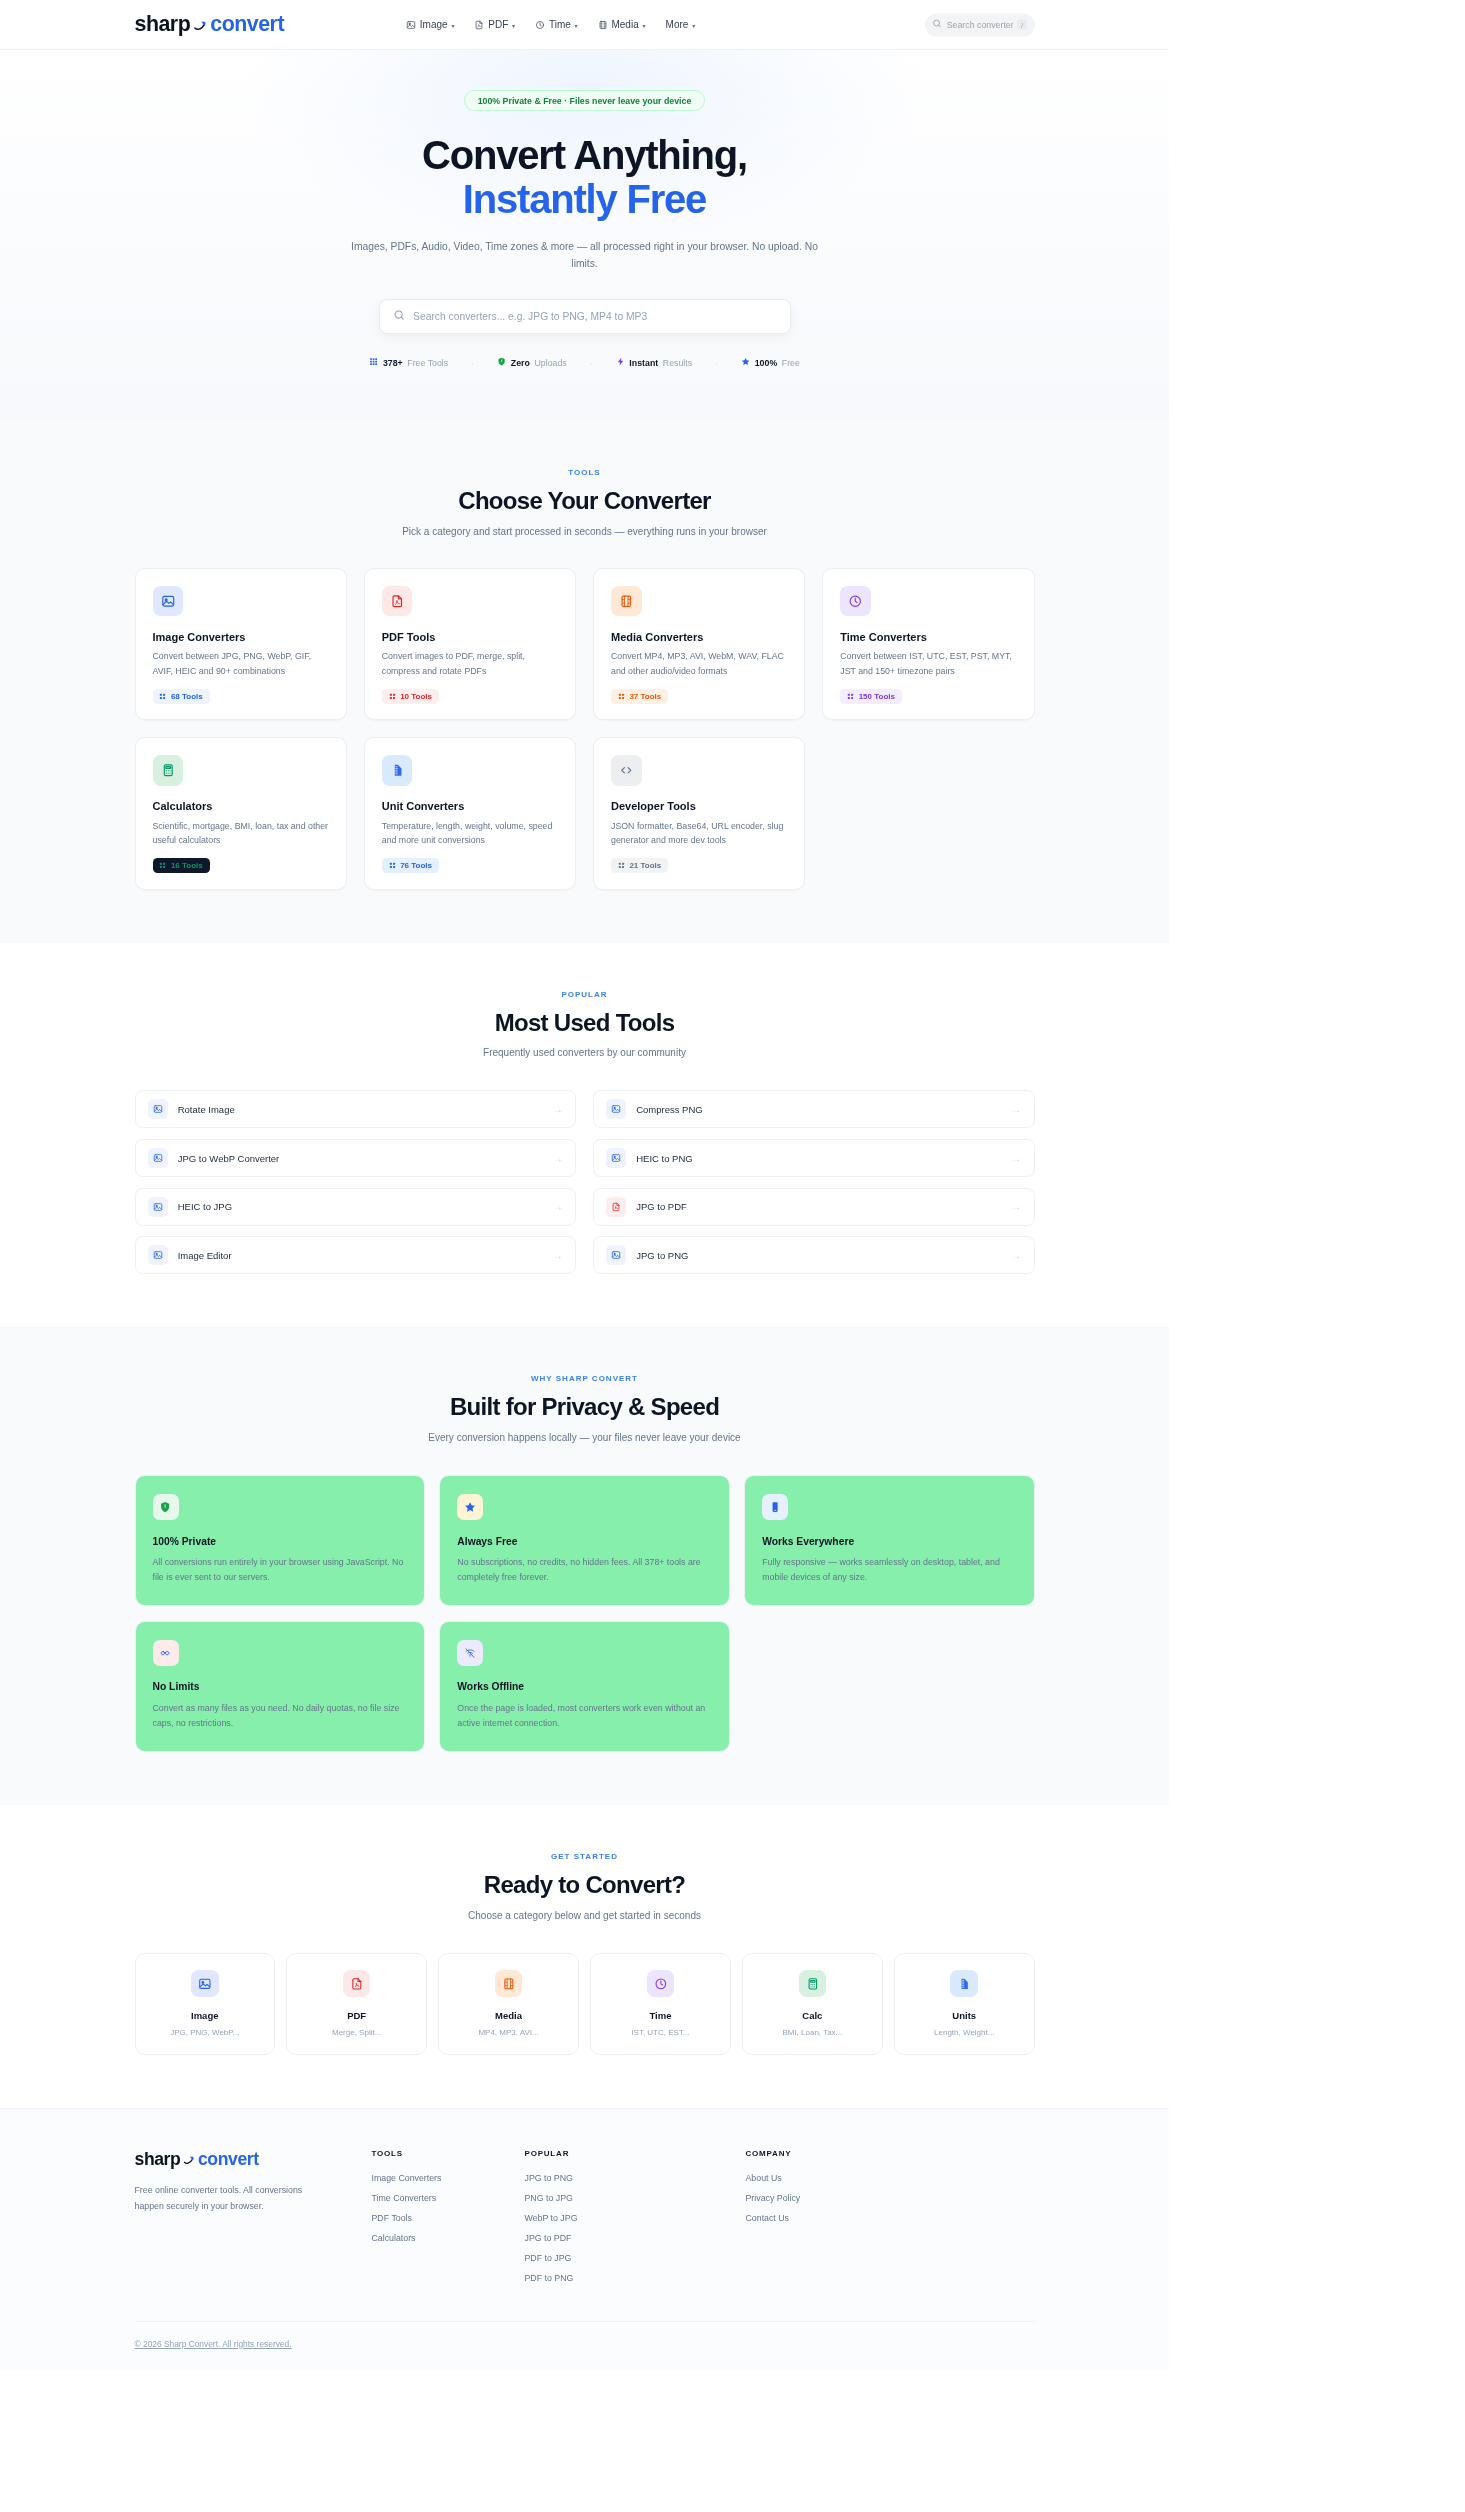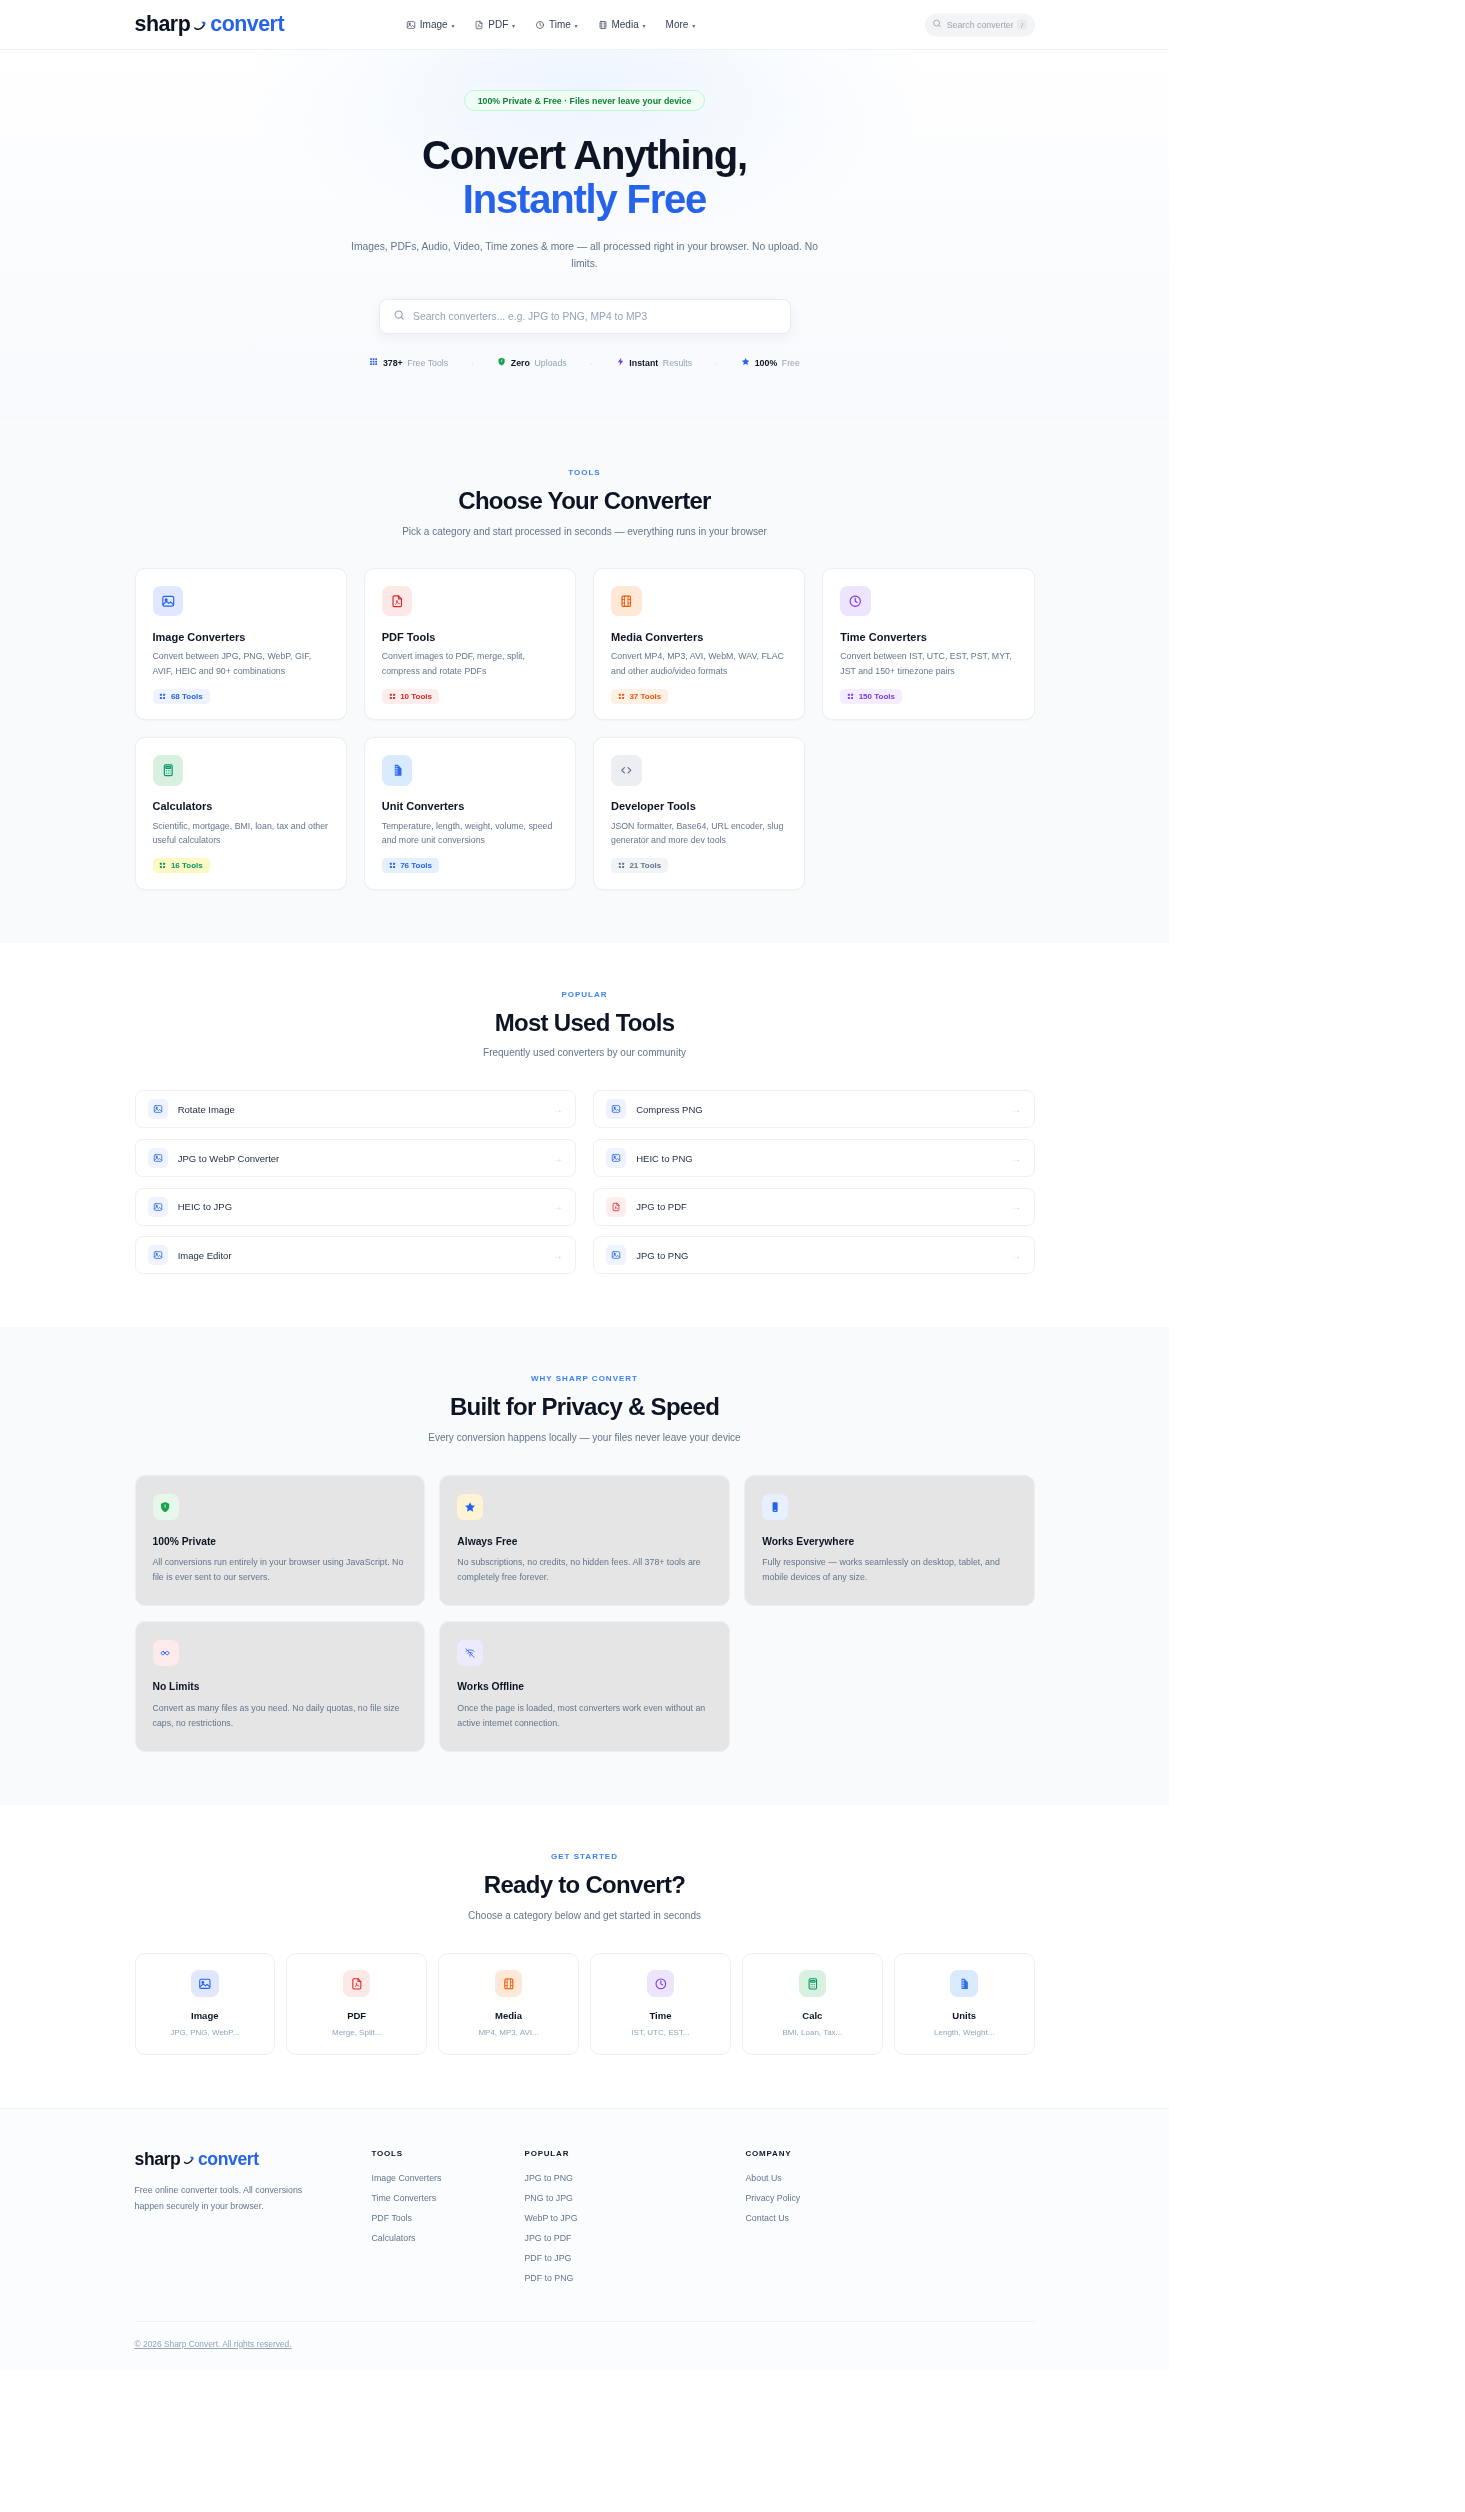--- a/index.html
+++ b/index.html
@@ -280,21 +280,21 @@
   .pop-arrow { color: #cbd5e1; font-size: 10px; }
 
   
   .feat-grid {
     margin-top: 32px;
     display: grid;
     grid-template-columns: repeat(3, 1fr);
     gap: 14.5px;
   }
   .feat-card {
-    background: #e5e5e5;
+    background: #86efac;
     border: 0.8px solid #eceff4;
     border-radius: 10px;
     padding: 18.3px 17px 20px;
   }
   .feat-icon {
     width: 26px; height: 26px;
     border-radius: 6.9px;
     display: flex; align-items: center; justify-content: center;
   }
   .feat-title {
@@ -590,21 +590,21 @@
               <svg viewBox="0 0 24 24" width="14.5" height="14.5" fill="none" stroke="#059669" stroke-width="1.9" stroke-linecap="round" stroke-linejoin="round">
                 <rect x="5.5" y="3" width="13" height="18" rx="2"></rect>
                 <rect x="8" y="6" width="8" height="3" rx="0.8"></rect>
                 <circle cx="9" cy="13" r="0.9" fill="#059669" stroke="none"></circle>
                 <circle cx="12" cy="13" r="0.9" fill="#059669" stroke="none"></circle>
                 <circle cx="15" cy="13" r="0.9" fill="#059669" stroke="none"></circle>
                 <circle cx="9" cy="17" r="0.9" fill="#059669" stroke="none"></circle>
                 <circle cx="12" cy="17" r="0.9" fill="#059669" stroke="none"></circle>
                 <circle cx="15" cy="17" r="0.9" fill="#059669" stroke="none"></circle>
               </svg>
-            </div><div class="cat-name">Calculators</div><div class="cat-desc">Scientific, mortgage, BMI, loan, tax and other useful calculators</div><div class="cat-chip" style="background:#fef9c3;color:#059669">
+            </div><div class="cat-name">Calculators</div><div class="cat-desc">Scientific, mortgage, BMI, loan, tax and other useful calculators</div><div class="cat-chip" style="background:#0f172a;color:#059669">
               <span class="chip-grid-ico"><svg viewBox="0 0 24 24" width="6.9" height="6.9" fill="#059669">
                   <rect x="3" y="3" width="7" height="7" rx="1.4"></rect>
                   <rect x="14" y="3" width="7" height="7" rx="1.4"></rect>
                   <rect x="3" y="14" width="7" height="7" rx="1.4"></rect>
                   <rect x="14" y="14" width="7" height="7" rx="1.4"></rect>
                 </svg></span>
               <span>16 Tools</span>
             </div></div>
           <div class="cat-card"><div class="cat-icon" style="background:#d9eafd">
               <svg viewBox="0 0 24 24" width="14.5" height="14.5" fill="none" stroke="#2563eb" stroke-width="1.9" stroke-linecap="round" stroke-linejoin="round">

